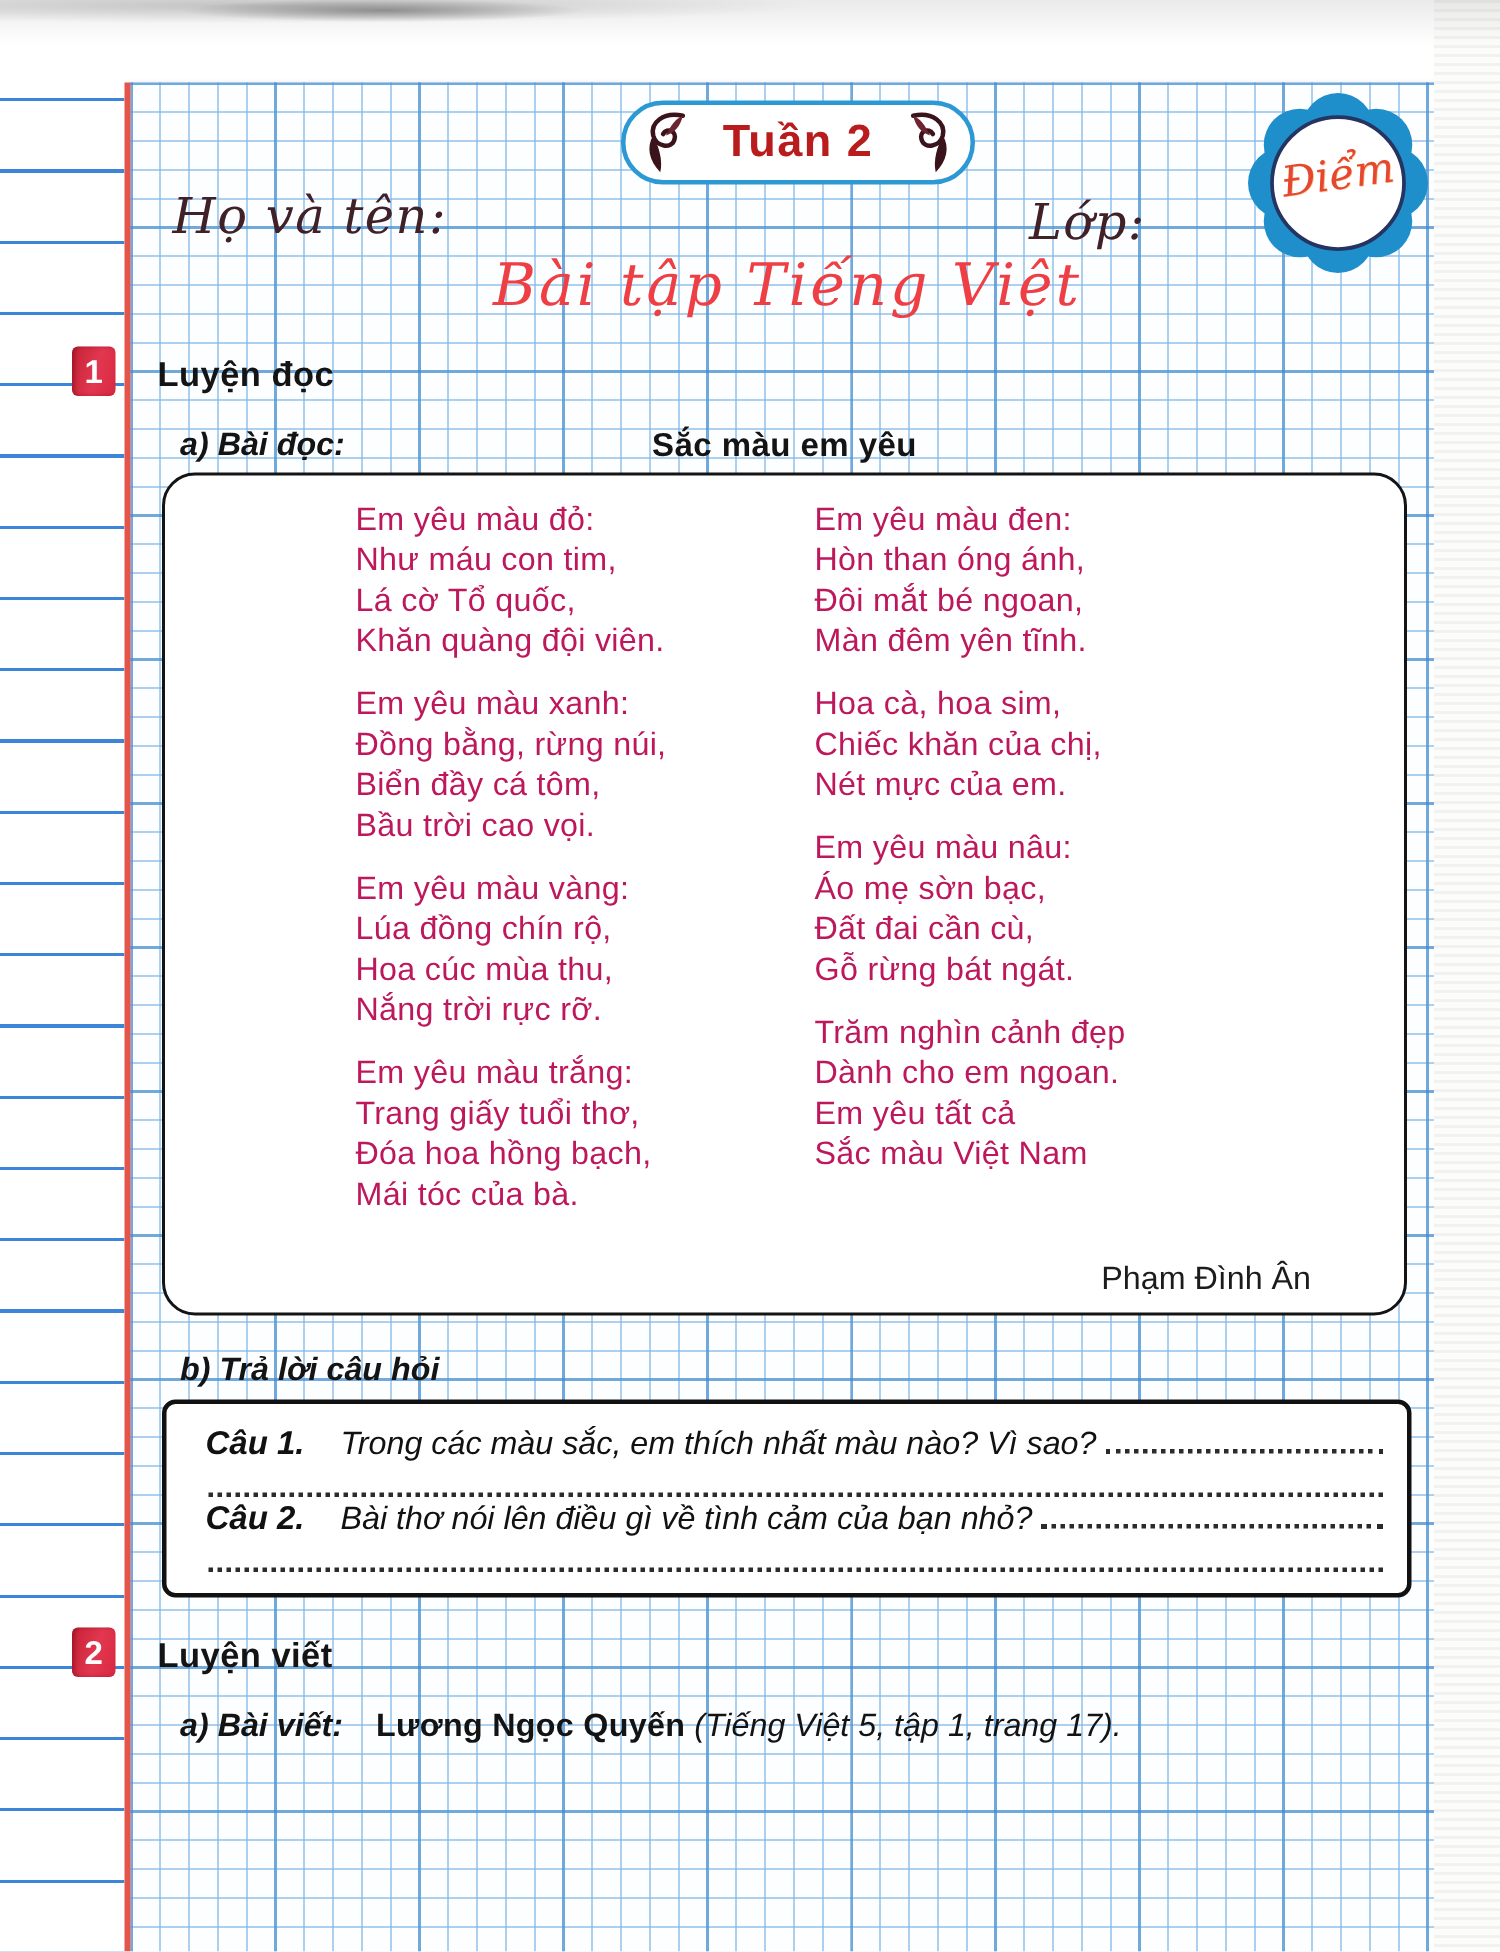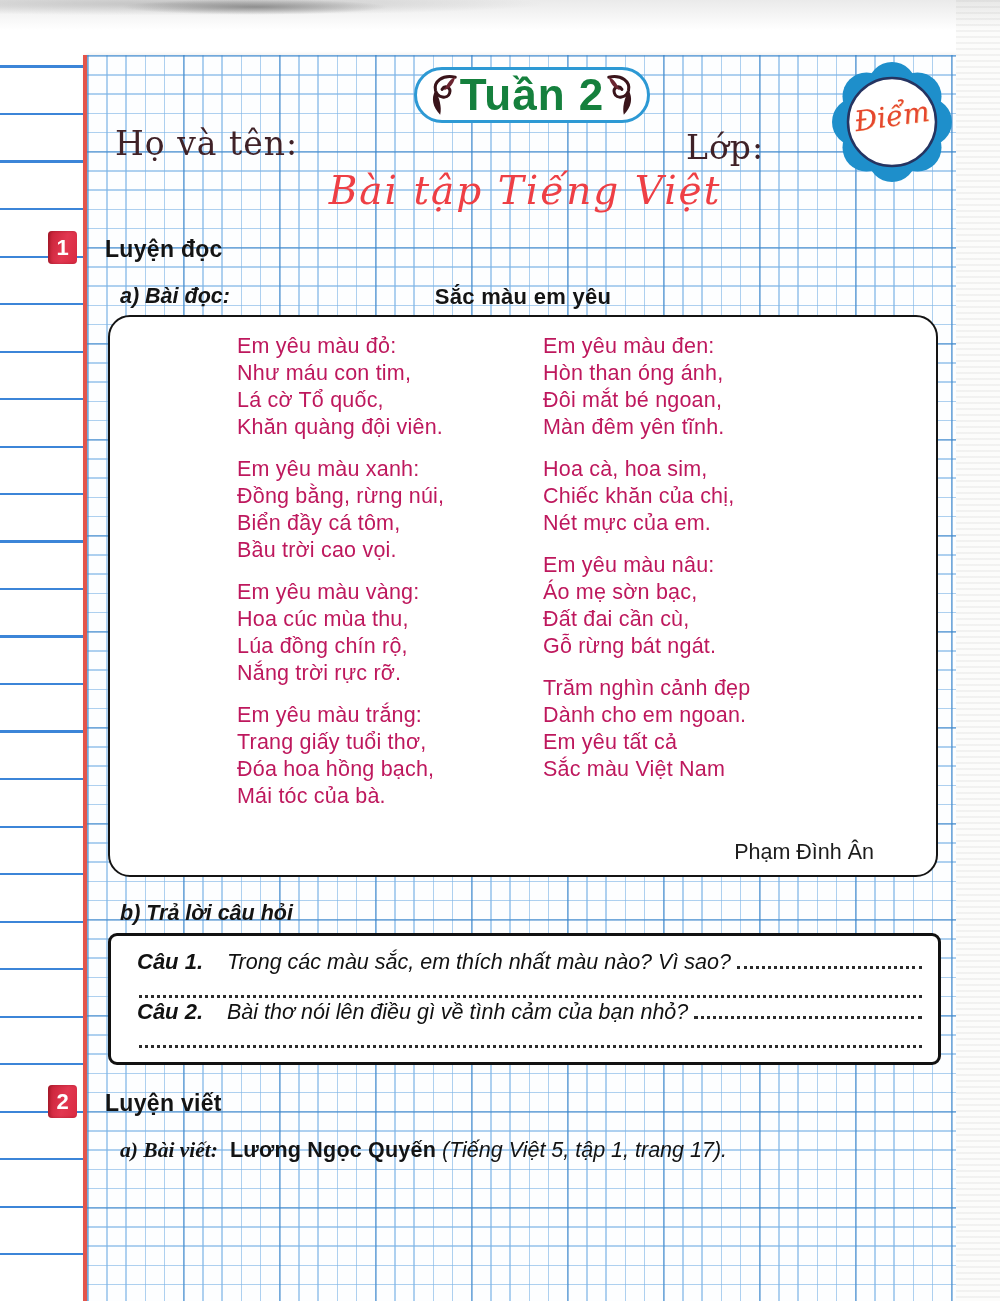--- a/index.html
+++ b/index.html
@@ -39,36 +39,36 @@
       linear-gradient(to bottom, rgba(140,140,140,0.18), rgba(255,255,255,0));
   }
   
   .week-pill{
     position:absolute;left:414px;top:67px;width:236px;height:56px;
     background:#ffffff;border:3.5px solid #2d99d4;border-radius:30px;
     display:flex;align-items:center;justify-content:space-between;
     padding:0 10px;box-sizing:border-box;
   }
   .week-pill .title{
-    font-size:44px;font-weight:bold;color:#15803d;letter-spacing:1px;
+    font-size:30px;font-weight:bold;color:#b91c1c;letter-spacing:1px;
   }
   .swirl{width:32px;height:46px;flex:0 0 auto;}
   .swirl.flip{transform:scaleX(-1);}
   
   .score-badge{position:absolute;left:832px;top:62px;width:120px;height:120px;}
   .score-badge svg{position:absolute;left:0;top:0;}
   .score-label{
     position:absolute;left:0;top:38px;width:120px;text-align:center;
     font-family:"DejaVu Serif",serif;font-style:italic;font-size:28px;
     color:#e5472f;transform:rotate(-8deg);
     text-shadow:0.5px 0.5px 0 rgba(240,150,60,0.55);
   }
   
   .hand{
-    position:absolute;font-family:"DejaVu Serif",serif;
+    position:absolute;font-family:"DejaVu Serif",serif;font-style:italic;
     color:#3f2127;font-size:33px;letter-spacing:1px;
   }
   .name-label{left:115px;top:124px;}
   .class-label{left:686px;top:128px;}
   .ws-title{
     position:absolute;left:290px;top:168px;width:470px;text-align:center;
     font-family:"DejaVu Serif",serif;font-style:italic;
     font-size:39px;color:#ee3f45;letter-spacing:2px;
   }
   
@@ -115,21 +115,21 @@
     box-sizing:border-box;display:flex;flex-direction:column;
     justify-content:space-between;padding:13px 14px 14px 26px;
   }
   .qrow{display:flex;align-items:baseline;height:28px;}
   .qlabel{font-size:22px;font-weight:bold;font-style:italic;color:#111;white-space:nowrap;margin-right:24px;}
   .qtext{font-size:21.5px;font-style:italic;color:#111;white-space:nowrap;}
   .dots{flex:1;border-bottom:3px dotted #2b2b2b;margin:0 2px 4px 6px;}
   .dotrow{height:16px;border-bottom:3px dotted #2b2b2b;margin:0 2px;}
   
   .writing-line{position:absolute;left:120px;top:1138px;font-size:21.5px;color:#131313;white-space:nowrap;}
-  .writing-line .lbl{font-weight:bold;font-style:italic;margin-right:12px;font-family:Liberation Serif, serif;}
+  .writing-line .lbl{font-weight:bold;font-style:italic;margin-right:22px;}
   .writing-line .name{font-weight:bold;margin-right:6px;letter-spacing:0.2px;}
   .writing-line .src{font-style:italic;}
 </style>
 </head>
 <body>
 
 <div class="left-strip"></div>
 <div class="grid-page"></div>
 <div class="right-strip"></div>
 <div class="top-smudge"></div>
@@ -182,22 +182,22 @@
         <div class="poem-line">Như máu con tim,</div>
         <div class="poem-line">Lá cờ Tổ quốc,</div>
         <div class="poem-line">Khăn quàng đội viên.</div>
         <div class="poem-line"></div>
         <div class="poem-line">Em yêu màu xanh:</div>
         <div class="poem-line">Đồng bằng, rừng núi,</div>
         <div class="poem-line">Biển đầy cá tôm,</div>
         <div class="poem-line">Bầu trời cao vọi.</div>
         <div class="poem-line"></div>
         <div class="poem-line">Em yêu màu vàng:</div>
+        <div class="poem-line">Lúa đồng chín rộ,</div>
         <div class="poem-line">Hoa cúc mùa thu,</div>
-        <div class="poem-line">Lúa đồng chín rộ,</div>
         <div class="poem-line">Nắng trời rực rỡ.</div>
         <div class="poem-line"></div>
         <div class="poem-line">Em yêu màu trắng:</div>
         <div class="poem-line">Trang giấy tuổi thơ,</div>
         <div class="poem-line">Đóa hoa hồng bạch,</div>
         <div class="poem-line">Mái tóc của bà.</div>
       </div>
     <div class="poem-col right">
 
     <div class="poem-line">Em yêu màu đen:</div>

